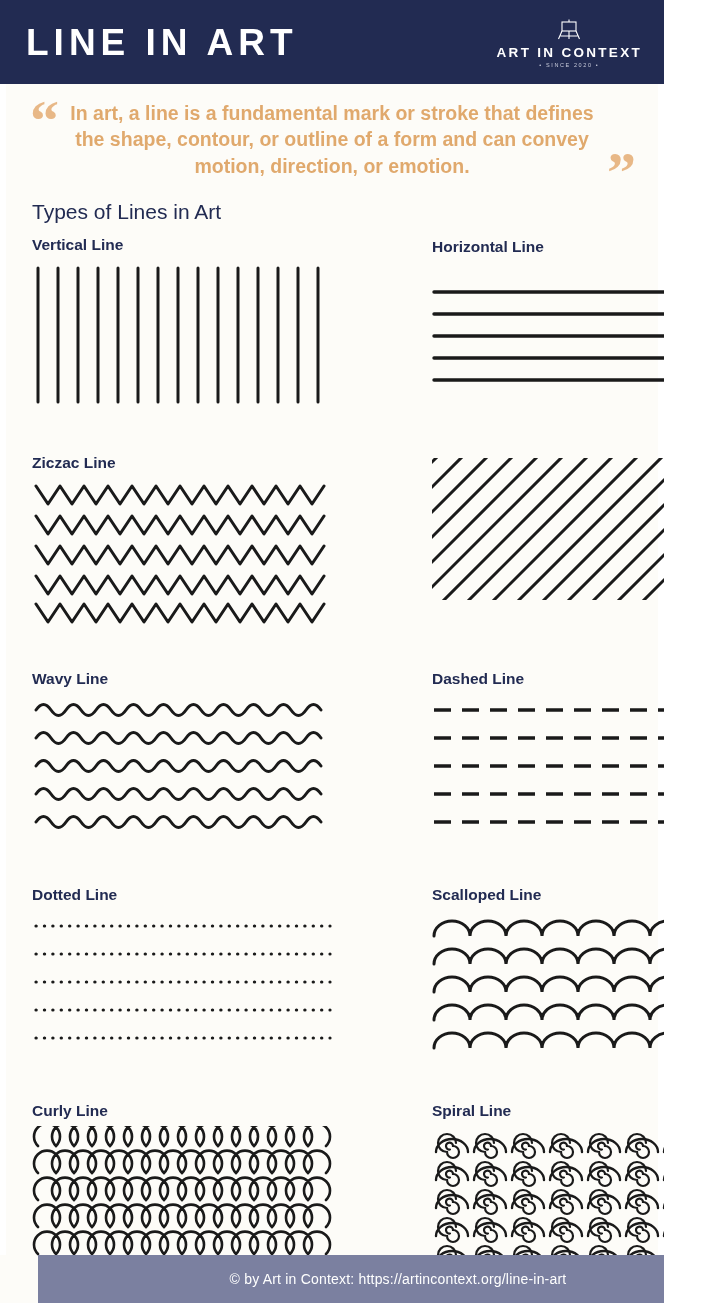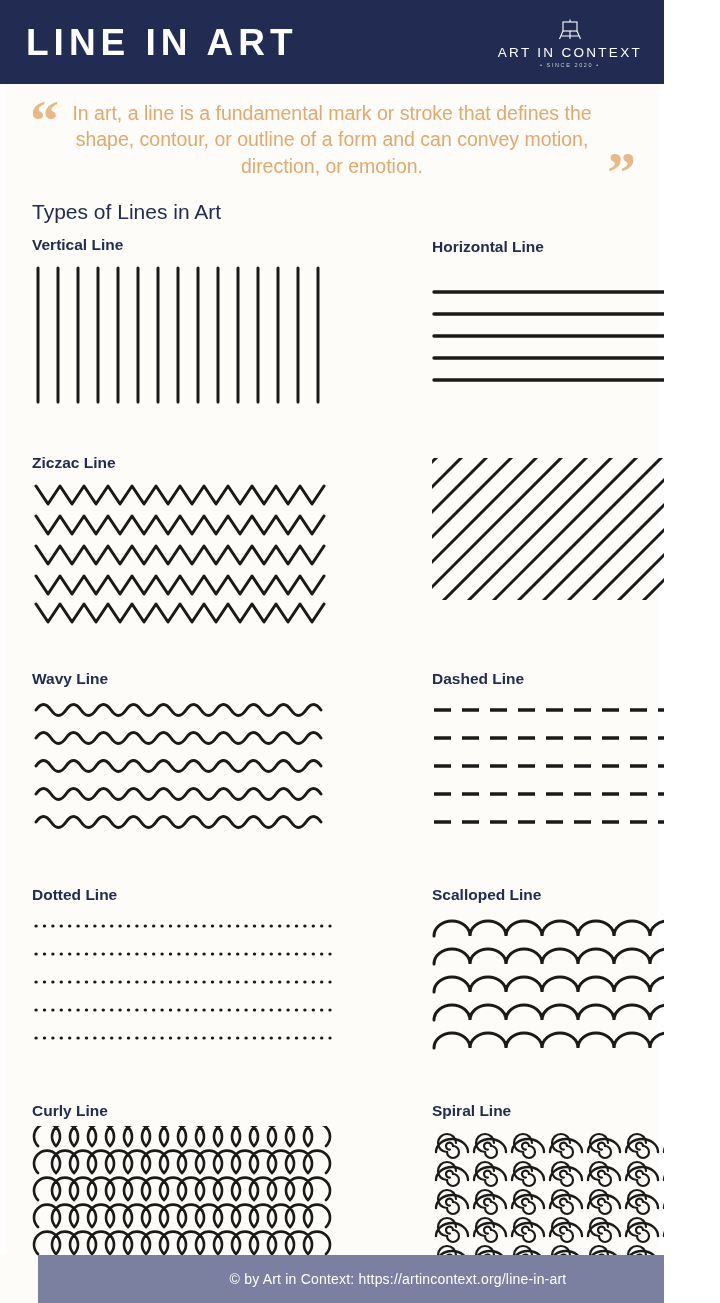--- a/index.html
+++ b/index.html
@@ -39,21 +39,21 @@
     align-items: center;
     justify-content: center;
     gap: 2px;
     padding-top: 2px;
   }
   .brand-mark { display: block; }
   .brand-name {
     color: #ffffff;
     font-size: 13.5px;
     letter-spacing: 2.3px;
-    font-weight: 400;
+    font-weight: 700;
     line-height: 1;
   }
   .brand-sub {
     color: #c9ccdb;
     font-size: 5.5px;
     letter-spacing: 1.6px;
     line-height: 1;
     margin-top: 1px;
   }
 
@@ -61,21 +61,21 @@
   .quote-block {
     position: relative;
     padding: 16px 30px 10px 30px;
     min-height: 112px;
   }
   .quote-text {
     color: #e0a96d;
     font-size: 19.5px;
     line-height: 1.35;
     text-align: center;
-    font-weight: 400;
+    font-weight: 700;
     padding: 0 26px;
   }
   .quote-mark {
     position: absolute;
     color: #e8b887;
     font-size: 58px;
     font-weight: bold;
     line-height: 1;
     font-family: "Liberation Serif", serif;
     user-select: none;

